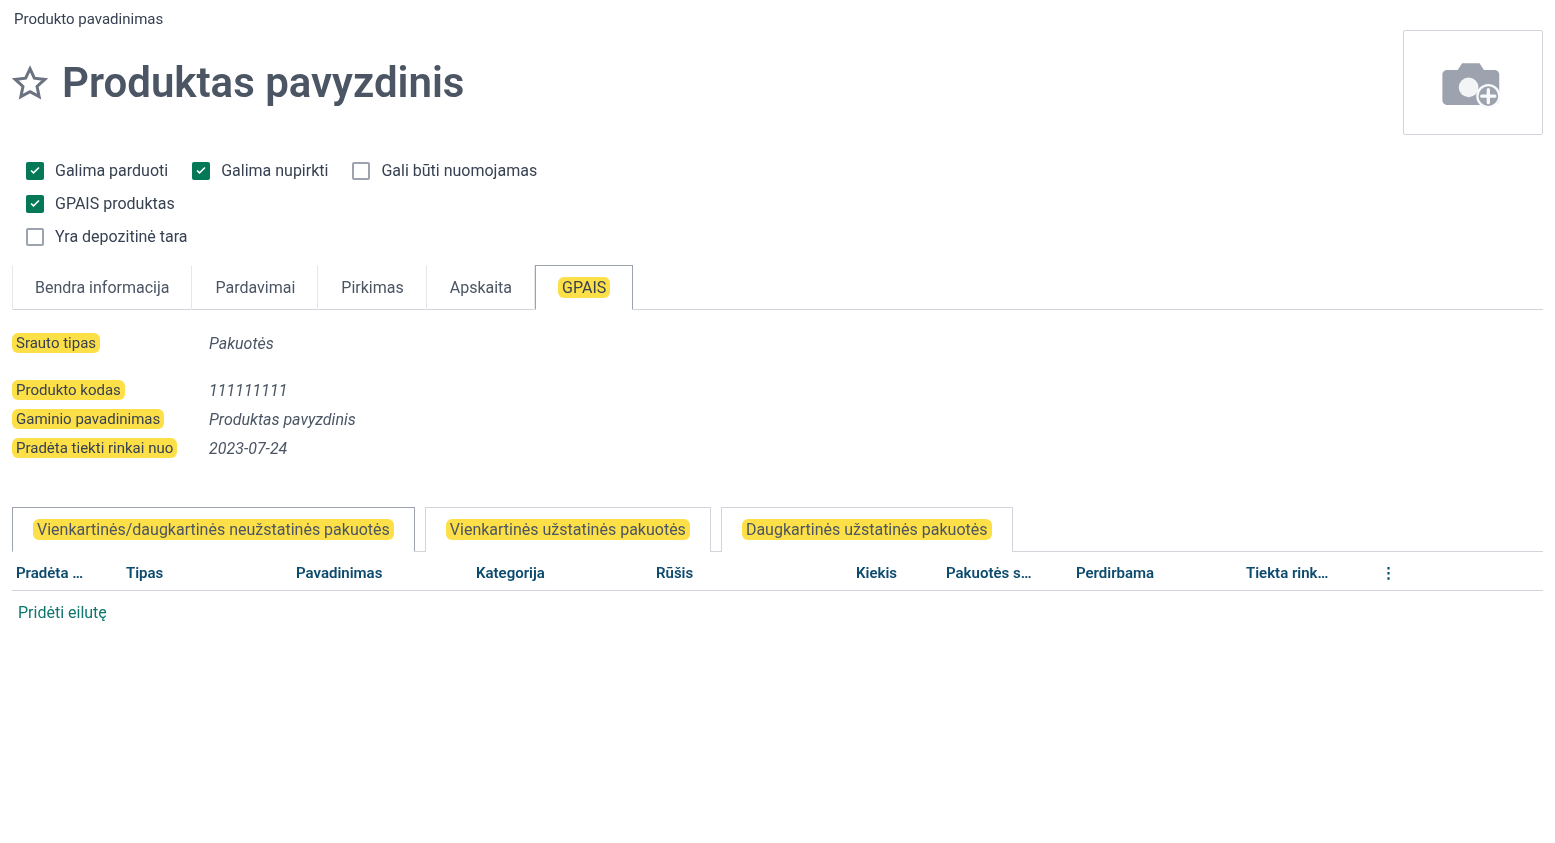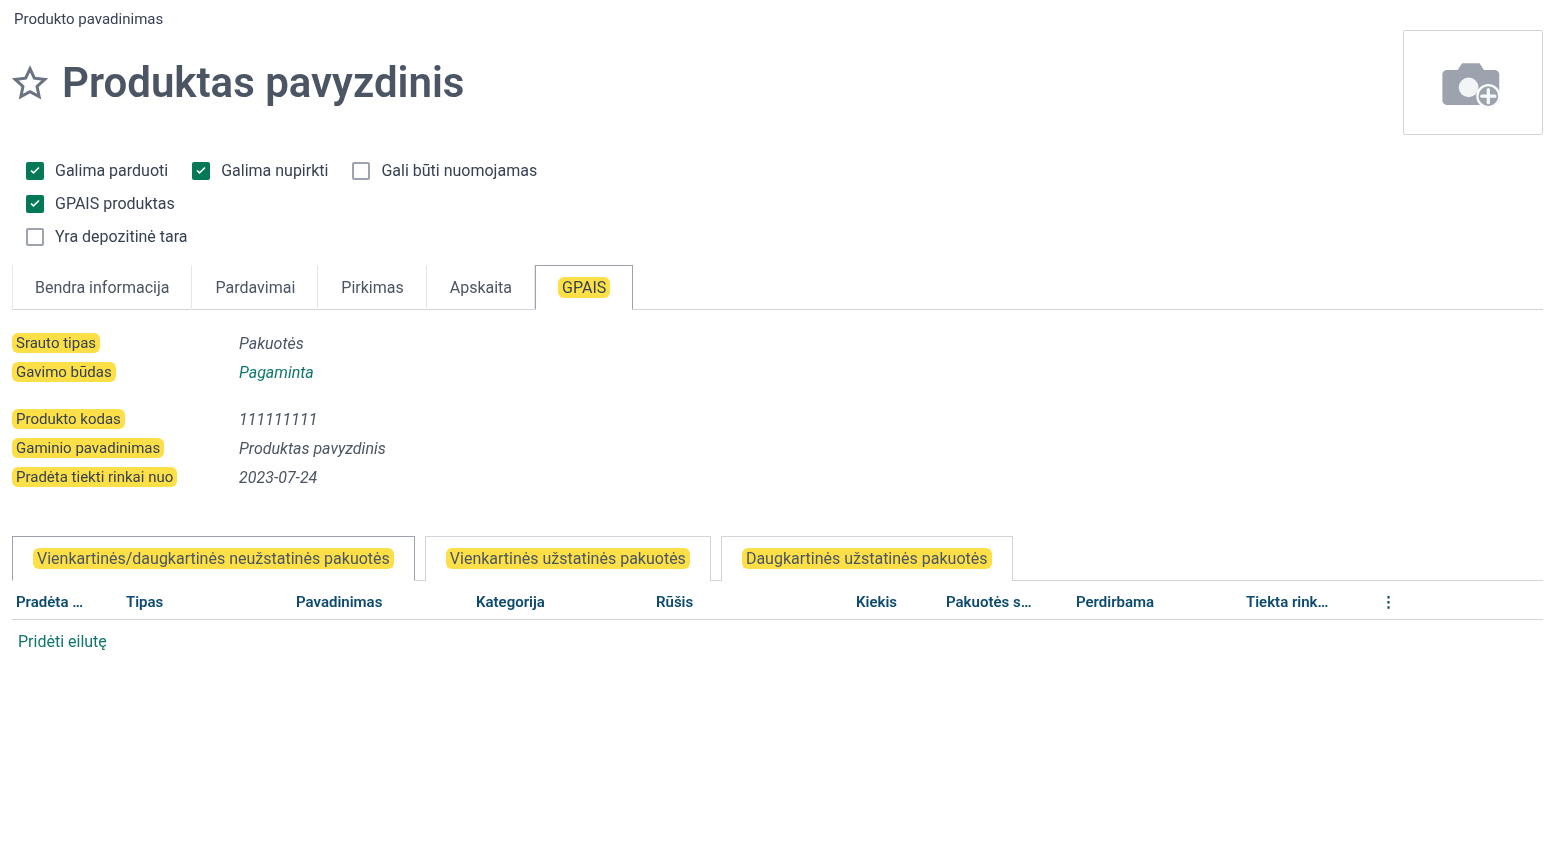--- a/index.html
+++ b/index.html
@@ -40,21 +40,21 @@
     border: 1px solid transparent; border-bottom: none; position: relative; top: 1px;
     border-right: 1px solid #e5e7eb;
   }
   .tab:first-child { border-left: 1px solid #e5e7eb; }
   .tab.active { color: #374151; border: 1px solid #9ca3af; border-bottom: 1px solid #fff; background: #fff; }
   .tab .hl, .kv-row label.hl, .subtab .hl, .hl {
     background: #fde047; border-radius: 6px; padding: 1px 4px; box-decoration-break: clone;
   }
   .kv-block { margin: 24px 0 0 0; }
   .kv-row { display: flex; align-items: flex-start; margin-bottom: 10px; }
-  .kv-row > .label-wrap { width: 227px; }
+  .kv-row > .label-wrap { width: 197px; }
   .kv-row .val { font-size: 16px; color: #4b5563; font-style: italic; }
   .kv-row .val.link { color: #0f766e; cursor: pointer; }
   .gap { height: 18px; }
   .subtabs { display: flex; border-bottom: 1px solid #d1d5db; margin-top: 48px; }
   .subtab {
     padding: 12px 20px; font-size: 16px; color: #4b5563; cursor: pointer;
     border: 1px solid #d1d5db; border-bottom: none; position: relative; top: 1px; background: #fff;
     margin-right: 10px;
   }
   .subtab.active { border-color: #9ca3af; border-bottom: 1px solid #fff; }
@@ -137,24 +137,20 @@
   <div class="tab">Pirkimas</div>
   <div class="tab">Apskaita</div>
   <div class="tab active"><span class="hl">GPAIS</span></div>
 </div>
 
 <div class="kv-block">
   <div class="kv-row">
     <div class="label-wrap"><label class="hl">Srauto tipas</label></div>
     <div class="val">Pakuotės</div>
   </div>
-  <div class="kv-row">
-    <div class="label-wrap"><label class="hl">Gavimo būdas</label></div>
-    <div class="val link">Pagaminta</div>
-  </div>
   <div class="gap"></div>
   <div class="kv-row">
     <div class="label-wrap"><label class="hl">Produkto kodas</label></div>
     <div class="val">111111111</div>
   </div>
   <div class="kv-row">
     <div class="label-wrap"><label class="hl">Gaminio pavadinimas</label></div>
     <div class="val">Produktas pavyzdinis</div>
   </div>
   <div class="kv-row">

